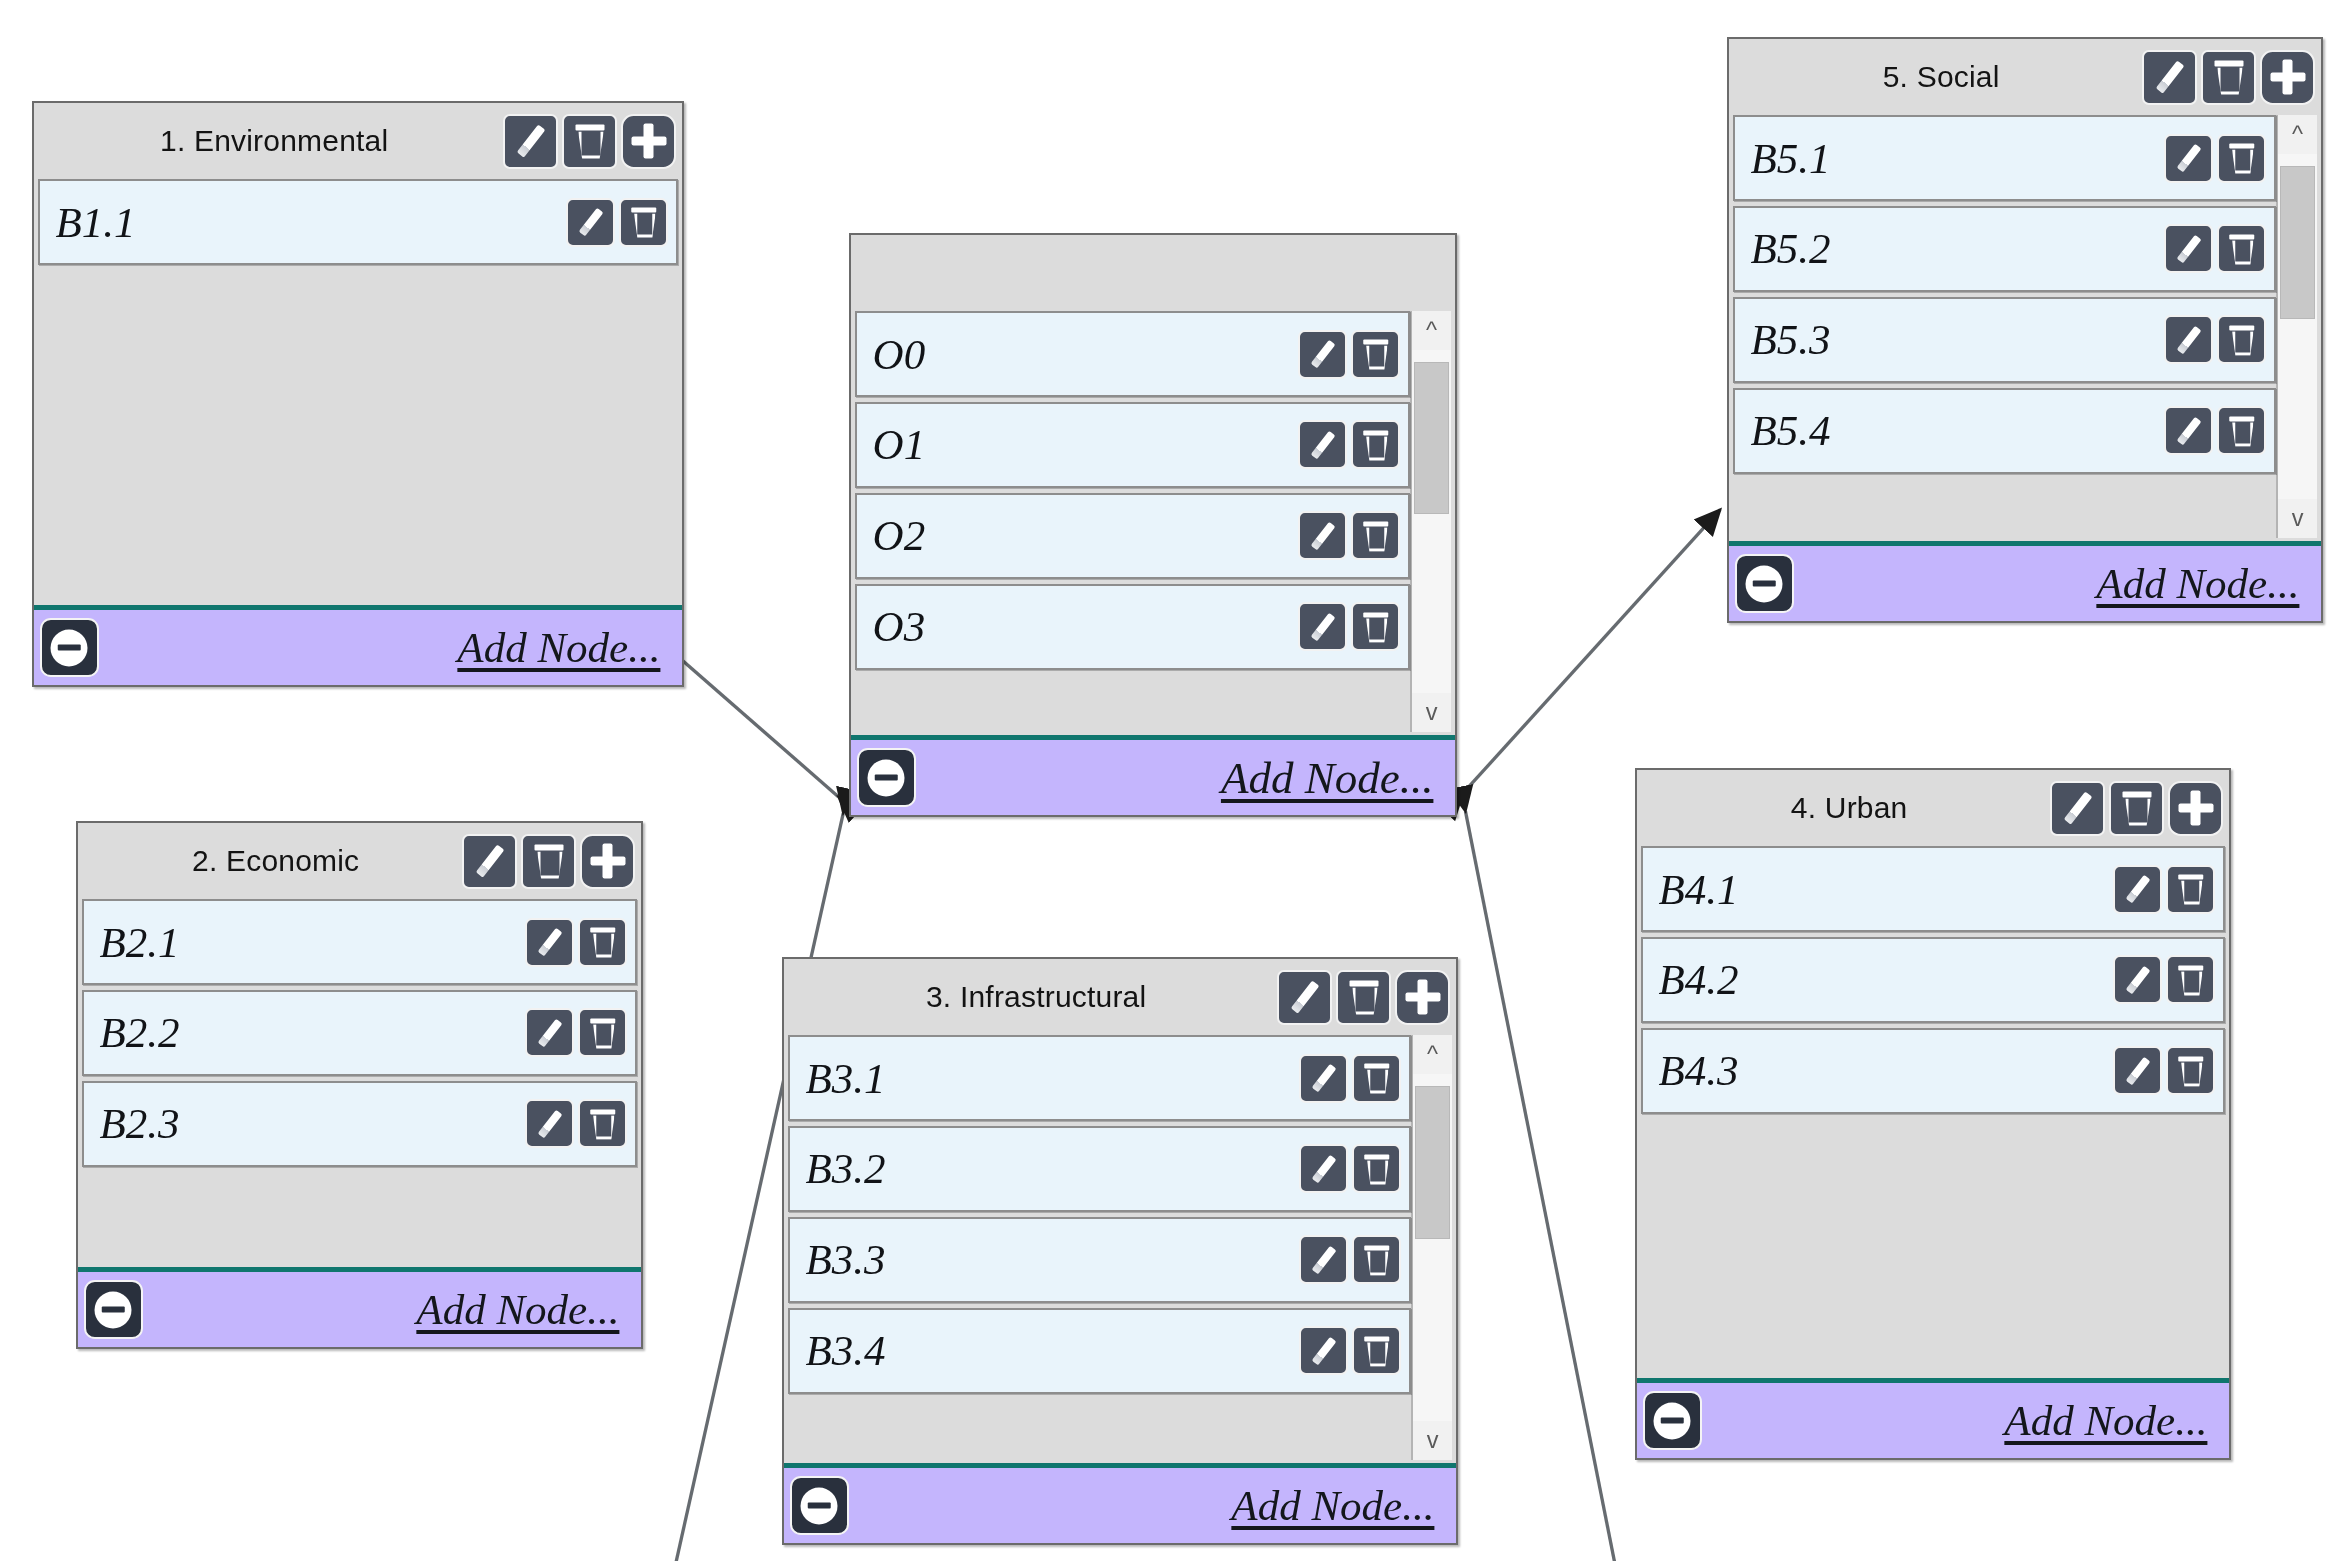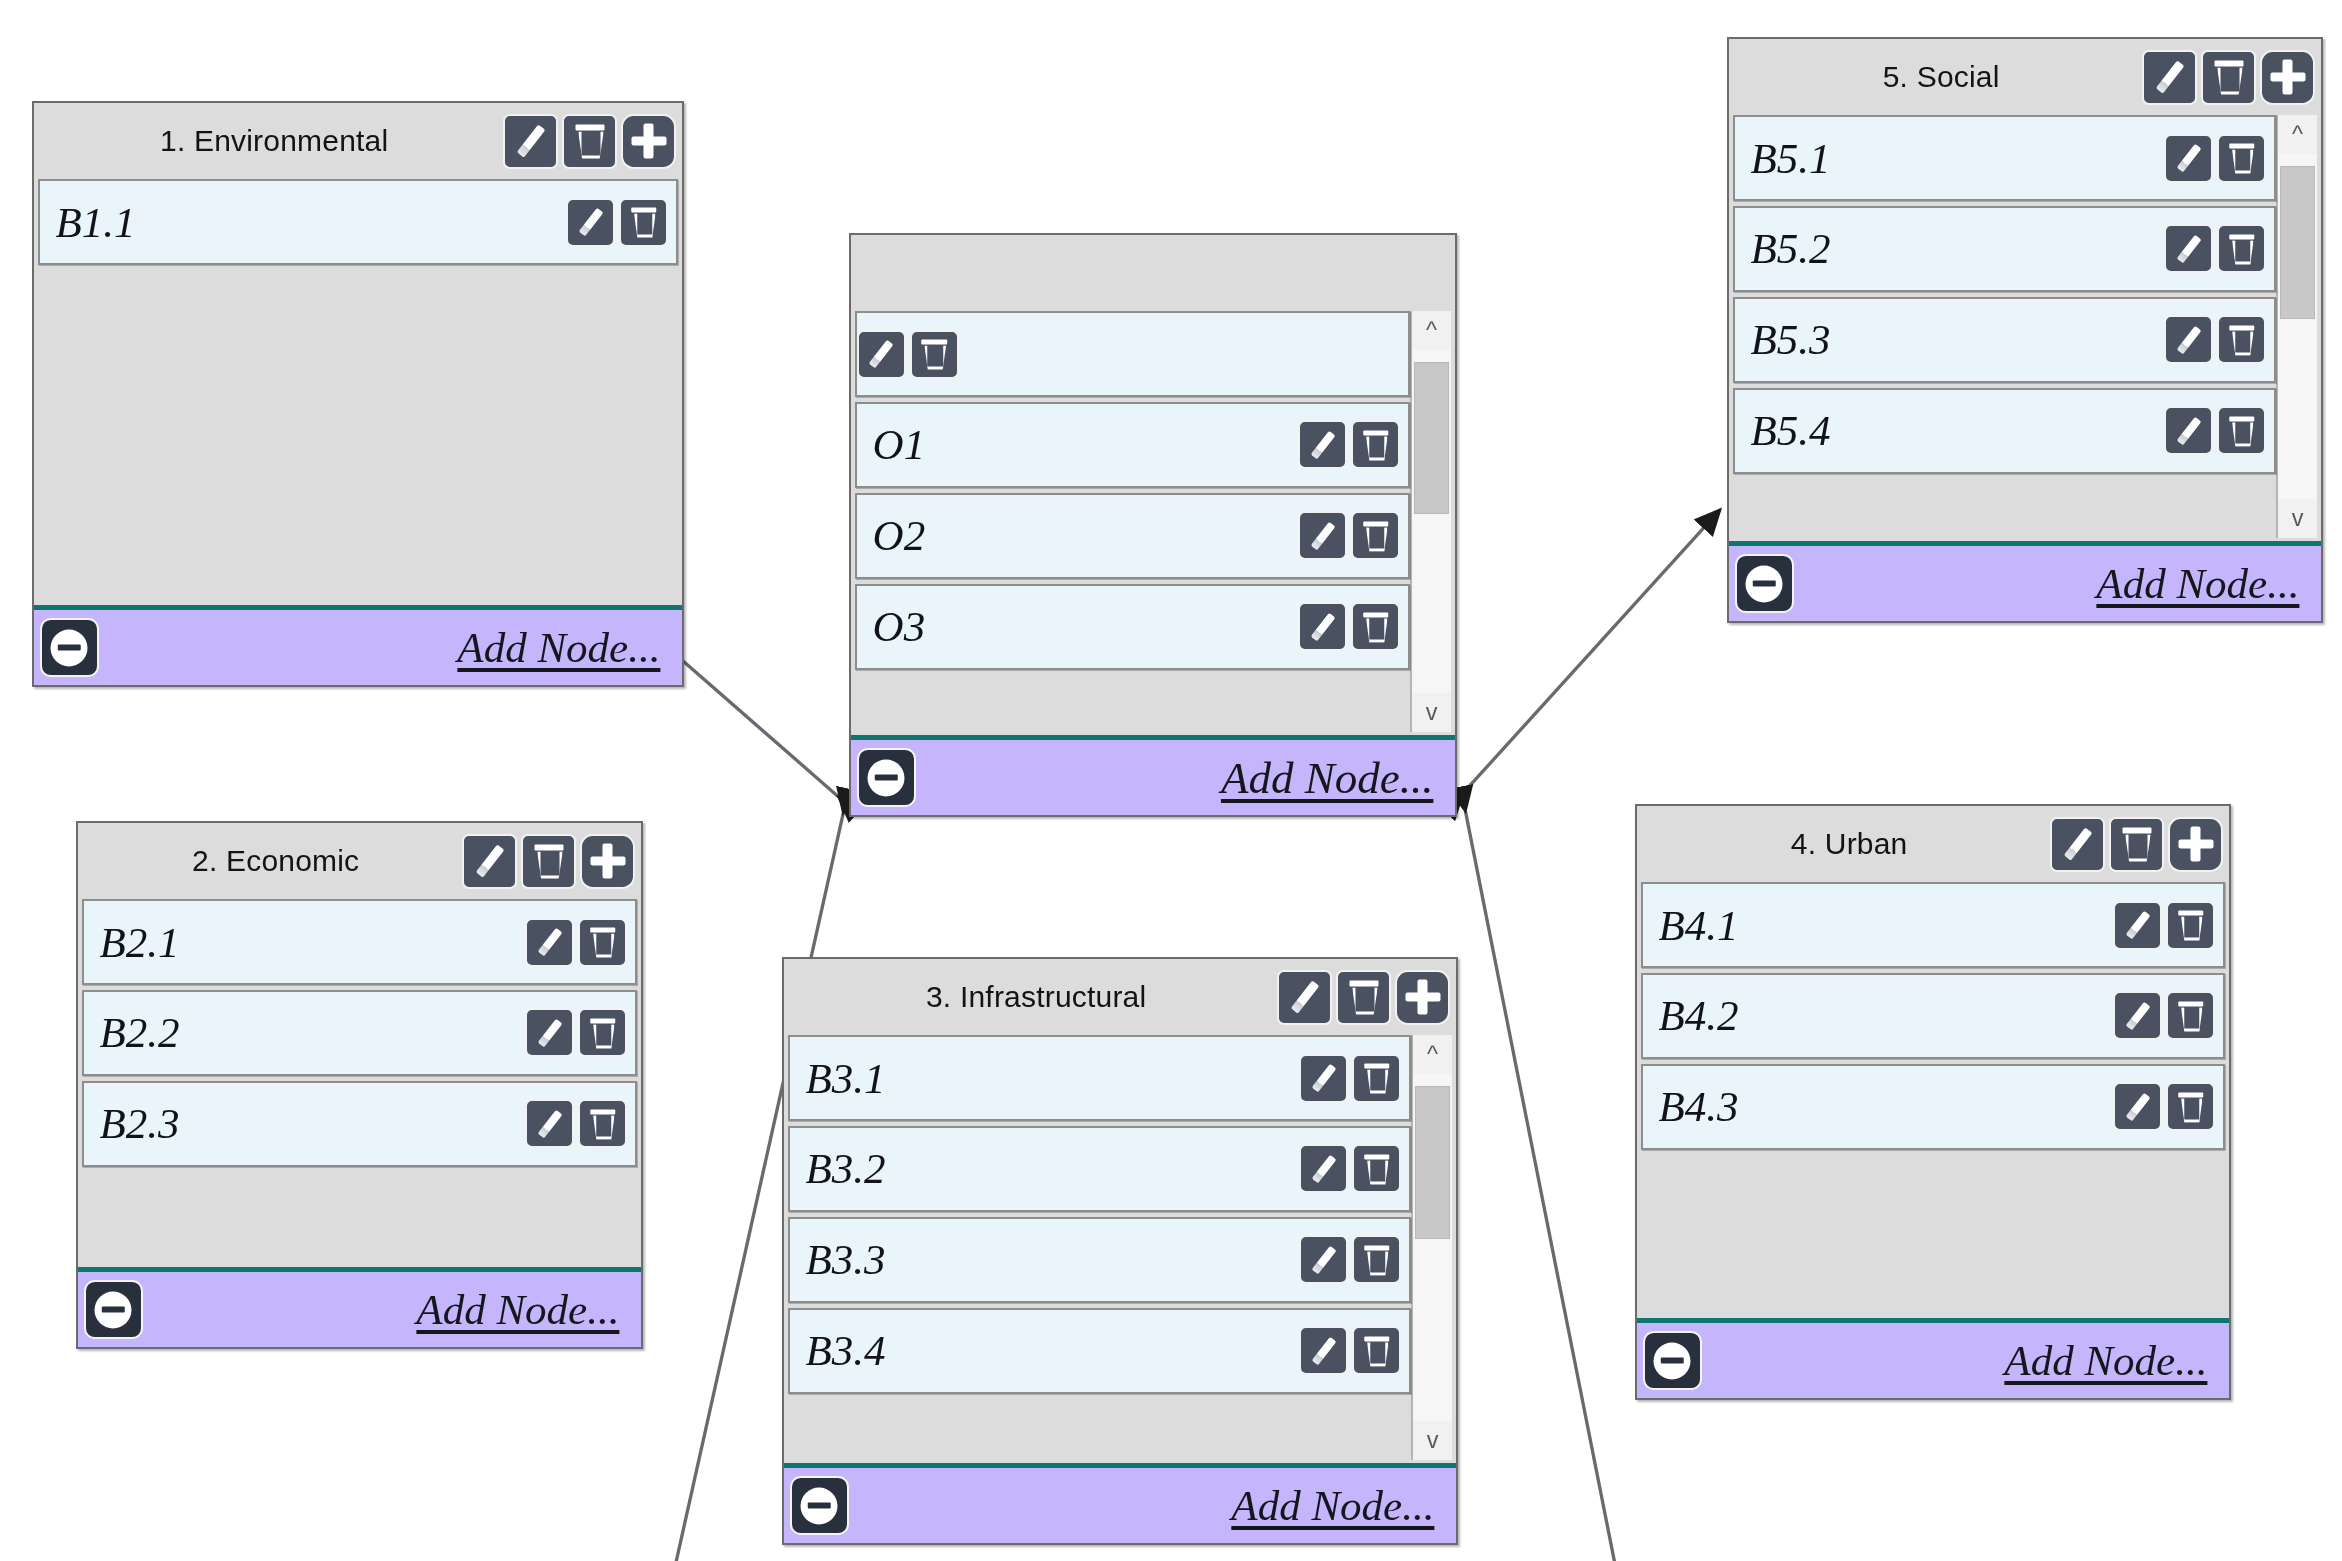--- a/index.html
+++ b/index.html
@@ -344,21 +344,21 @@
             <div class="sb-arrow">v</div>
           </div>
         </div>
         <div class="cluster-foot">
           <span class="mbtn">
             <span class="circ"></span>
           </span>
           <span class="add-node">Add Node...</span>
         </div>
       </div>
-      <div class="cluster" style="left:1635px;top:804px;width:596px;height:596px;">
+      <div class="cluster" style="left:1635px;top:768px;width:596px;height:692px;">
         <div class="cluster-head">
           <span class="cluster-title">4. Urban</span>
           <span class="head-tools">
             <span class="ibtn"><span><span class="g-pencil"></span></span></span>
             <span class="ibtn"><span><span class="g-bin"></span></span></span>
             <span class="ibtn round"><span><span class="g-plus"></span></span></span>
           </span>
         </div>
         <div class="list-wrap" style="position:absolute;left:3.9px;right:3.9px;top:76px;height:433px;">
           <div class="list">
@@ -444,20 +444,21 @@
           <span class="mbtn">
             <span class="circ"></span>
           </span>
           <span class="add-node">Add Node...</span>
         </div>
       </div>
       <div class="cluster big" style="left:849px;top:233px;width:608px;height:584px;">
         <div class="list-wrap" style="position:absolute;left:3.9px;right:3.9px;top:76px;height:421px;">
           <div class="list">
             <div class="node">
+              <span class="node-label">O0</span>
               <span class="node-tools">
                 <span class="ibtn sm"><span><span class="g-pencil"></span></span></span>
                 <span class="ibtn sm"><span><span class="g-bin"></span></span></span>
               </span>
             </div>
             <div class="node">
               <span class="node-label">O1</span>
               <span class="node-tools">
                 <span class="ibtn sm"><span><span class="g-pencil"></span></span></span>
                 <span class="ibtn sm"><span><span class="g-bin"></span></span></span>

